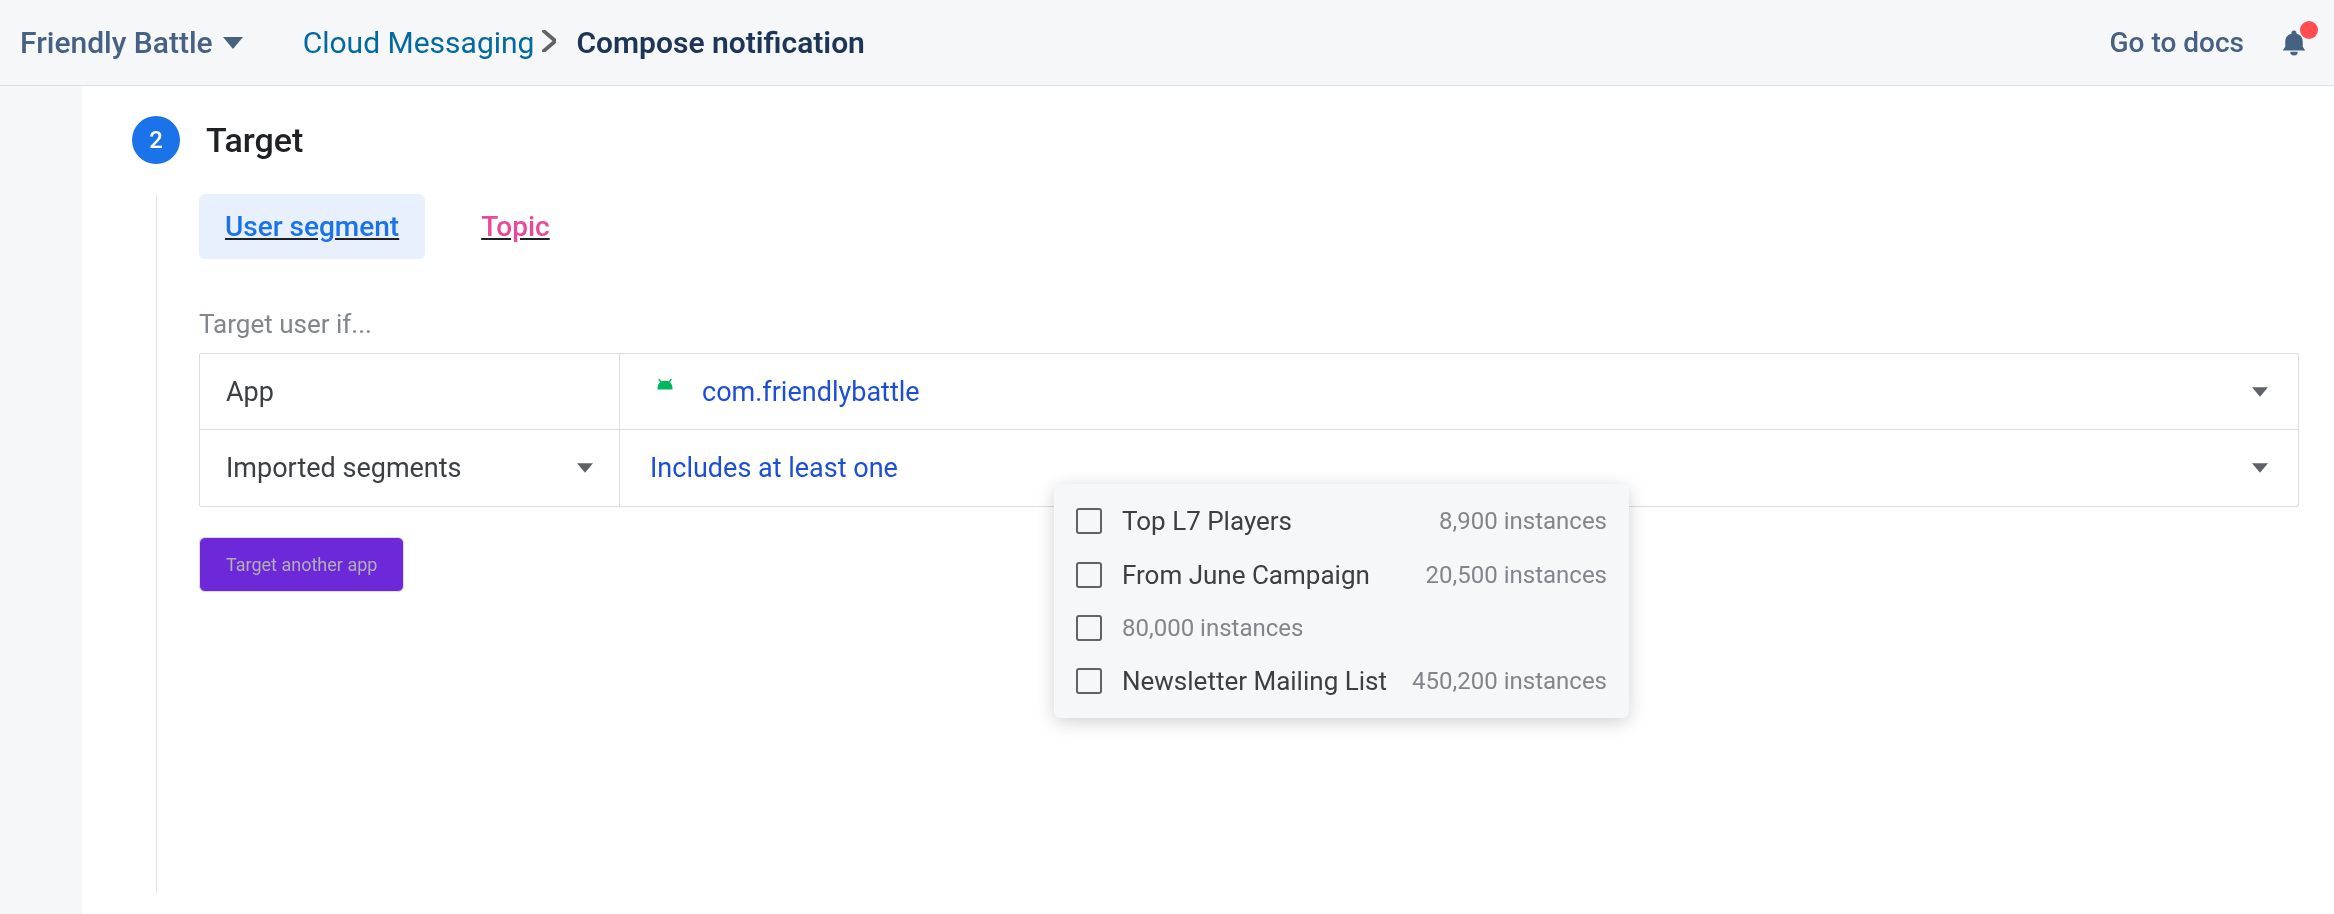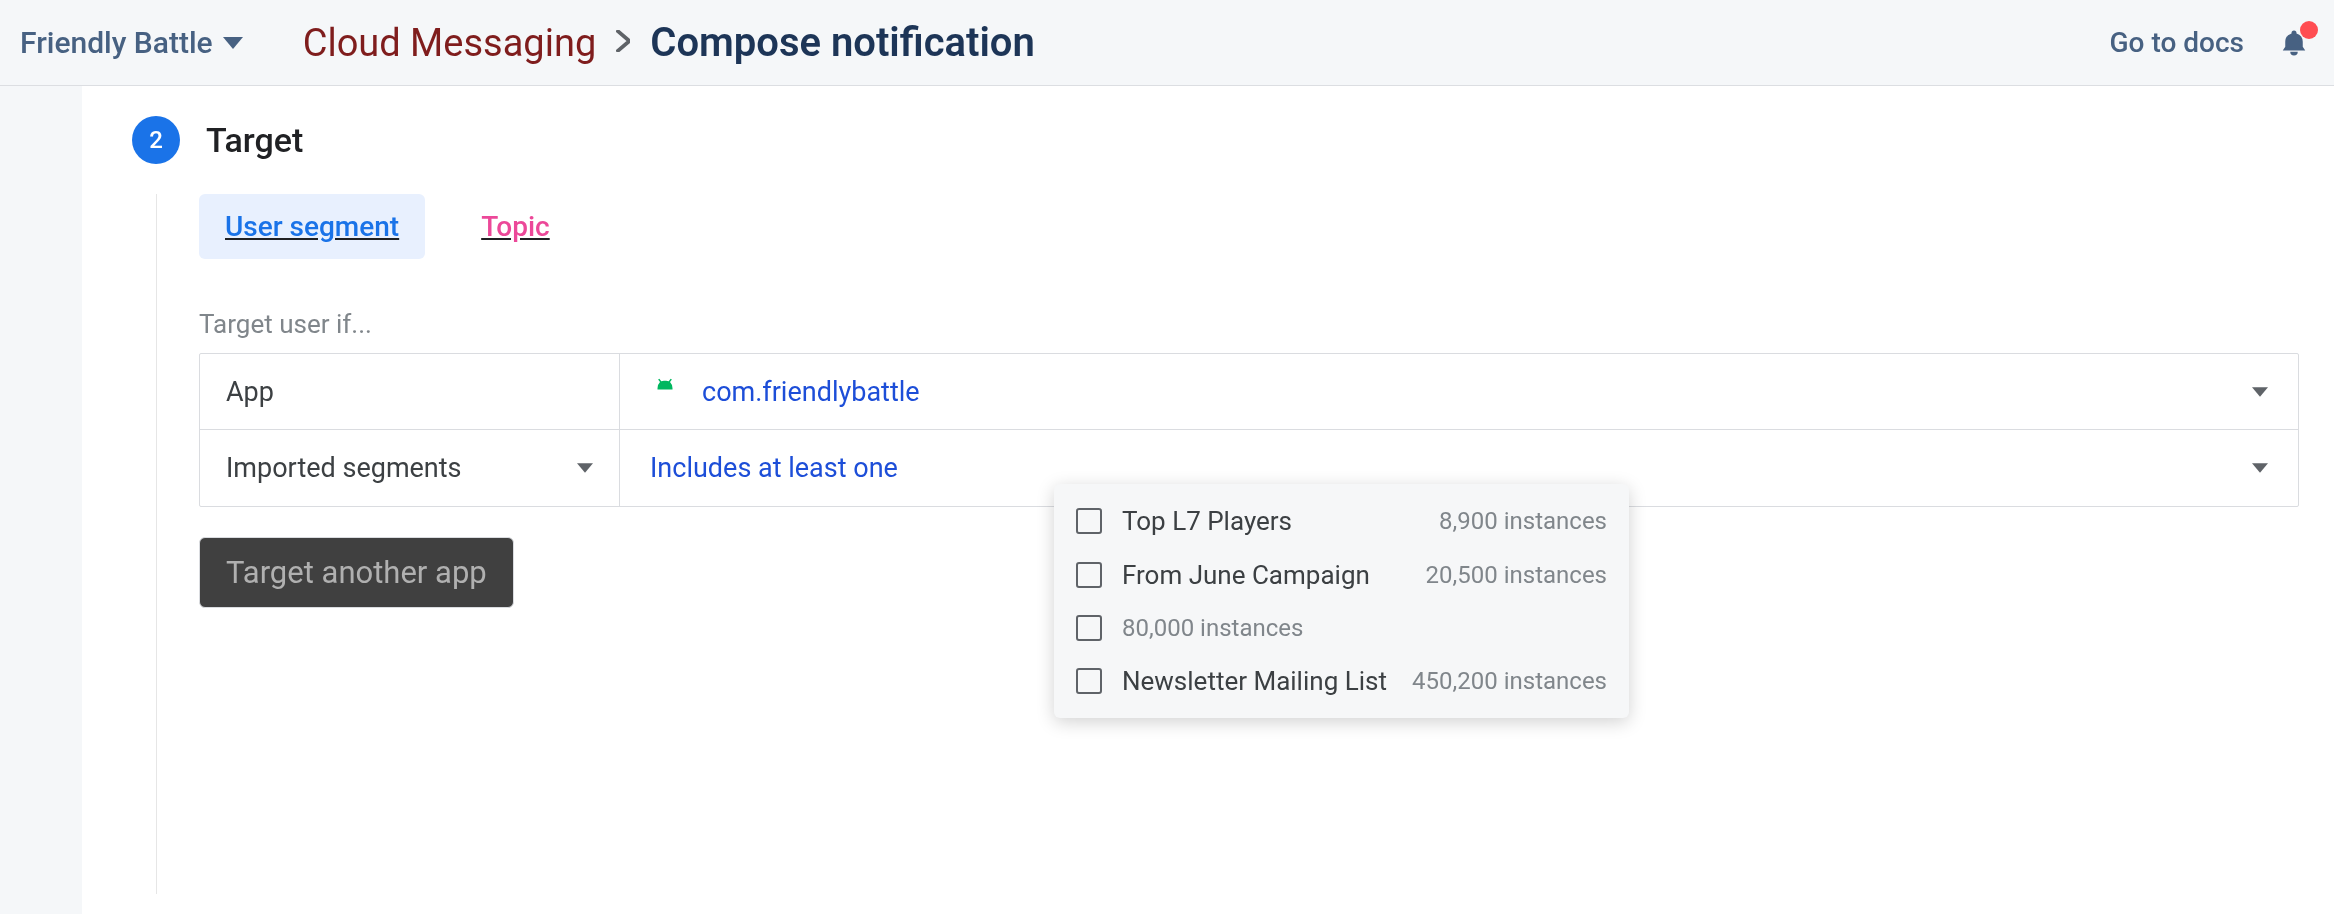--- a/index.html
+++ b/index.html
@@ -24,32 +24,32 @@
     font-weight: 500;
     color: #476182;
     margin-right: 10px;
   }
   .dropdown-triangle {
     color: #476182;
     font-size: 18px;
     margin-right: 60px;
   }
   .breadcrumb-link {
-    font-size: 38px;
+    font-size: 30px;
     font-weight: 400;
-    color: #7f1d1d;
-    margin-right: 20px;
+    color: #0369a1;
+    margin-right: 8px;
   }
   .chevron {
     color: #5f6368;
     font-size: 26px;
     margin-right: 20px;
   }
   .breadcrumb-current {
-    font-size: 40px;
+    font-size: 30px;
     font-weight: 600;
     color: #1d3557;
   }
   .header-spacer { flex: 1; }
   .docs-link {
     font-size: 28px;
     font-weight: 500;
     color: #476182;
     margin-right: 30px;
   }
@@ -175,23 +175,23 @@
     margin-right: 22px;
     display: inline-flex;
   }
   .small-triangle { color: #5f6368; font-size: 14px; }
   .target-another {
     margin-top: 30px;
     display: inline-block;
     border: 1px solid #dadce0;
     border-radius: 6px;
     padding: 16px 26px;
-    font-size: 31px;
+    font-size: 18px;
     color: #b0b0b0;
-    background: #404040;
+    background: #6d28d9;
   }
   .dropdown-panel {
     position: absolute;
     left: 972px;
     top: 398px;
     width: 575px;
     background: #f6f7f8;
     border-radius: 6px;
     box-shadow: 0 4px 18px rgba(0,0,0,0.18);
     padding: 10px 0;

